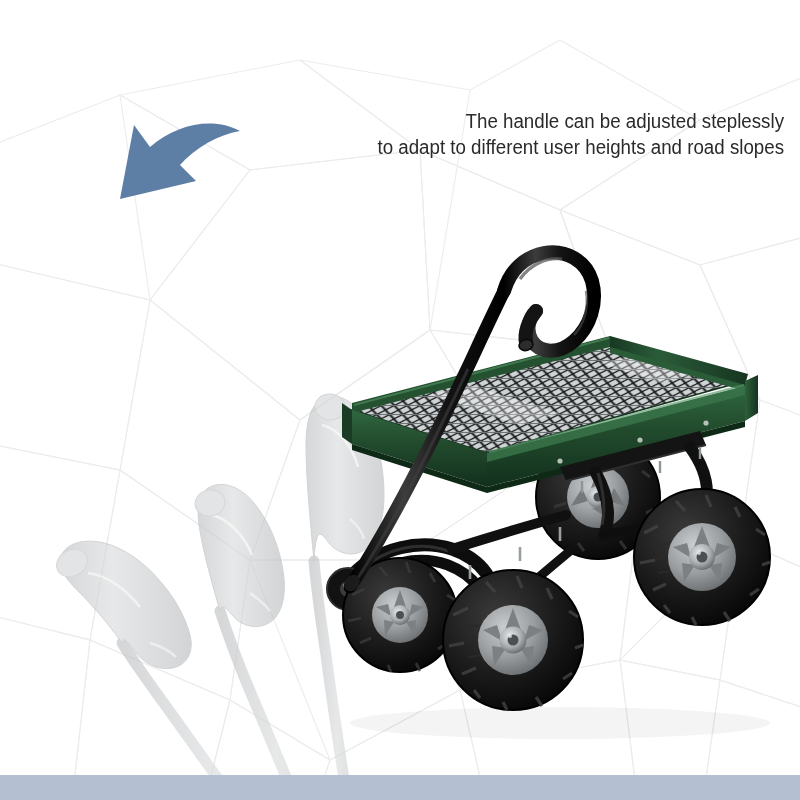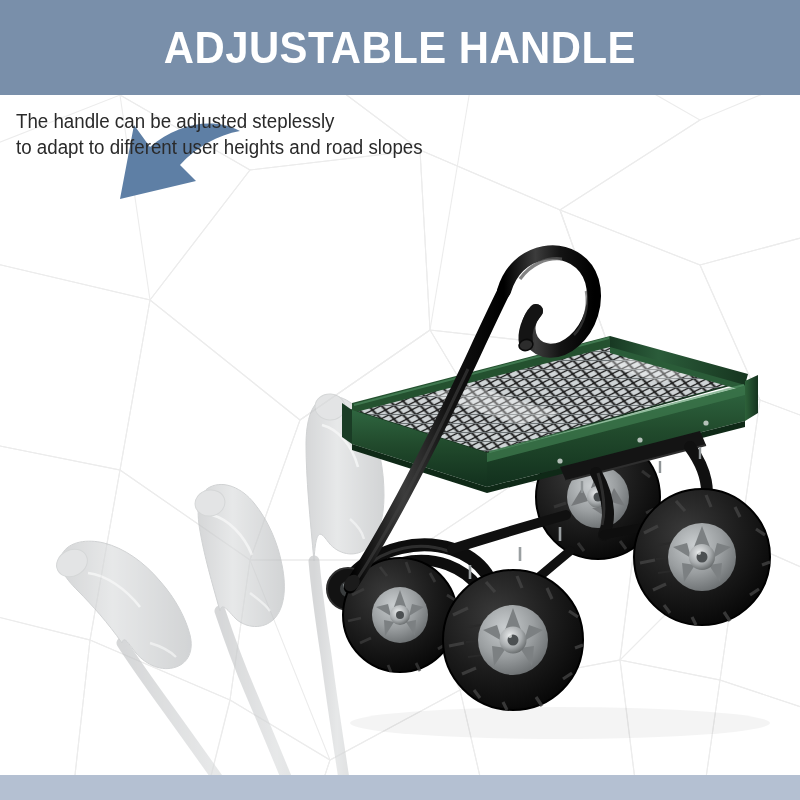--- a/index.html
+++ b/index.html
@@ -28,21 +28,21 @@
     letter-spacing:0.5px;
     line-height:1;
     transform:scaleX(0.93);
     white-space:nowrap;
     font-family:"Liberation Sans", sans-serif;
   }
 
   
   #subtitle-block {
     position:absolute; left:0; top:108px; width:800px;
-    text-align:left; z-index:3;
+    text-align:right; z-index:3;
   }
   .subtitle-line {
     color:#2a2a2a;
     font-size:19.5px;
     line-height:26px;
     transform:scaleX(0.96);
     font-family:"Liberation Sans", sans-serif;
     white-space:nowrap;
   }
 
@@ -434,23 +434,20 @@
 
       <path d="M520,184 C530,170 546,162 562,164" stroke="#595959" stroke-width="3.2" fill="none" opacity="0.75"></path>
       <path d="M586,196 C589,212 584,230 574,240" stroke="#4a4a4a" stroke-width="2.6" fill="none" opacity="0.6"></path>
 
       <ellipse cx="352" cy="488" rx="9" ry="7" transform="rotate(-52 352 488)" fill="#1b1b1b"></ellipse>
     </g>
 
     <ellipse cx="560" cy="628" rx="210" ry="16" fill="#000" opacity="0.045"></ellipse>
   </svg>
 
-  <div id="header-band">
-    <div id="header-title">ADJUSTABLE HANDLE</div>
-  </div>
 
   <div id="subtitle-block">
     <div class="subtitle-line">The handle can be adjusted steplessly</div>
     <div class="subtitle-line">to adapt to different user heights and road slopes</div>
   </div>
 
   <div id="footer-band"></div>
 
 </div>
 

